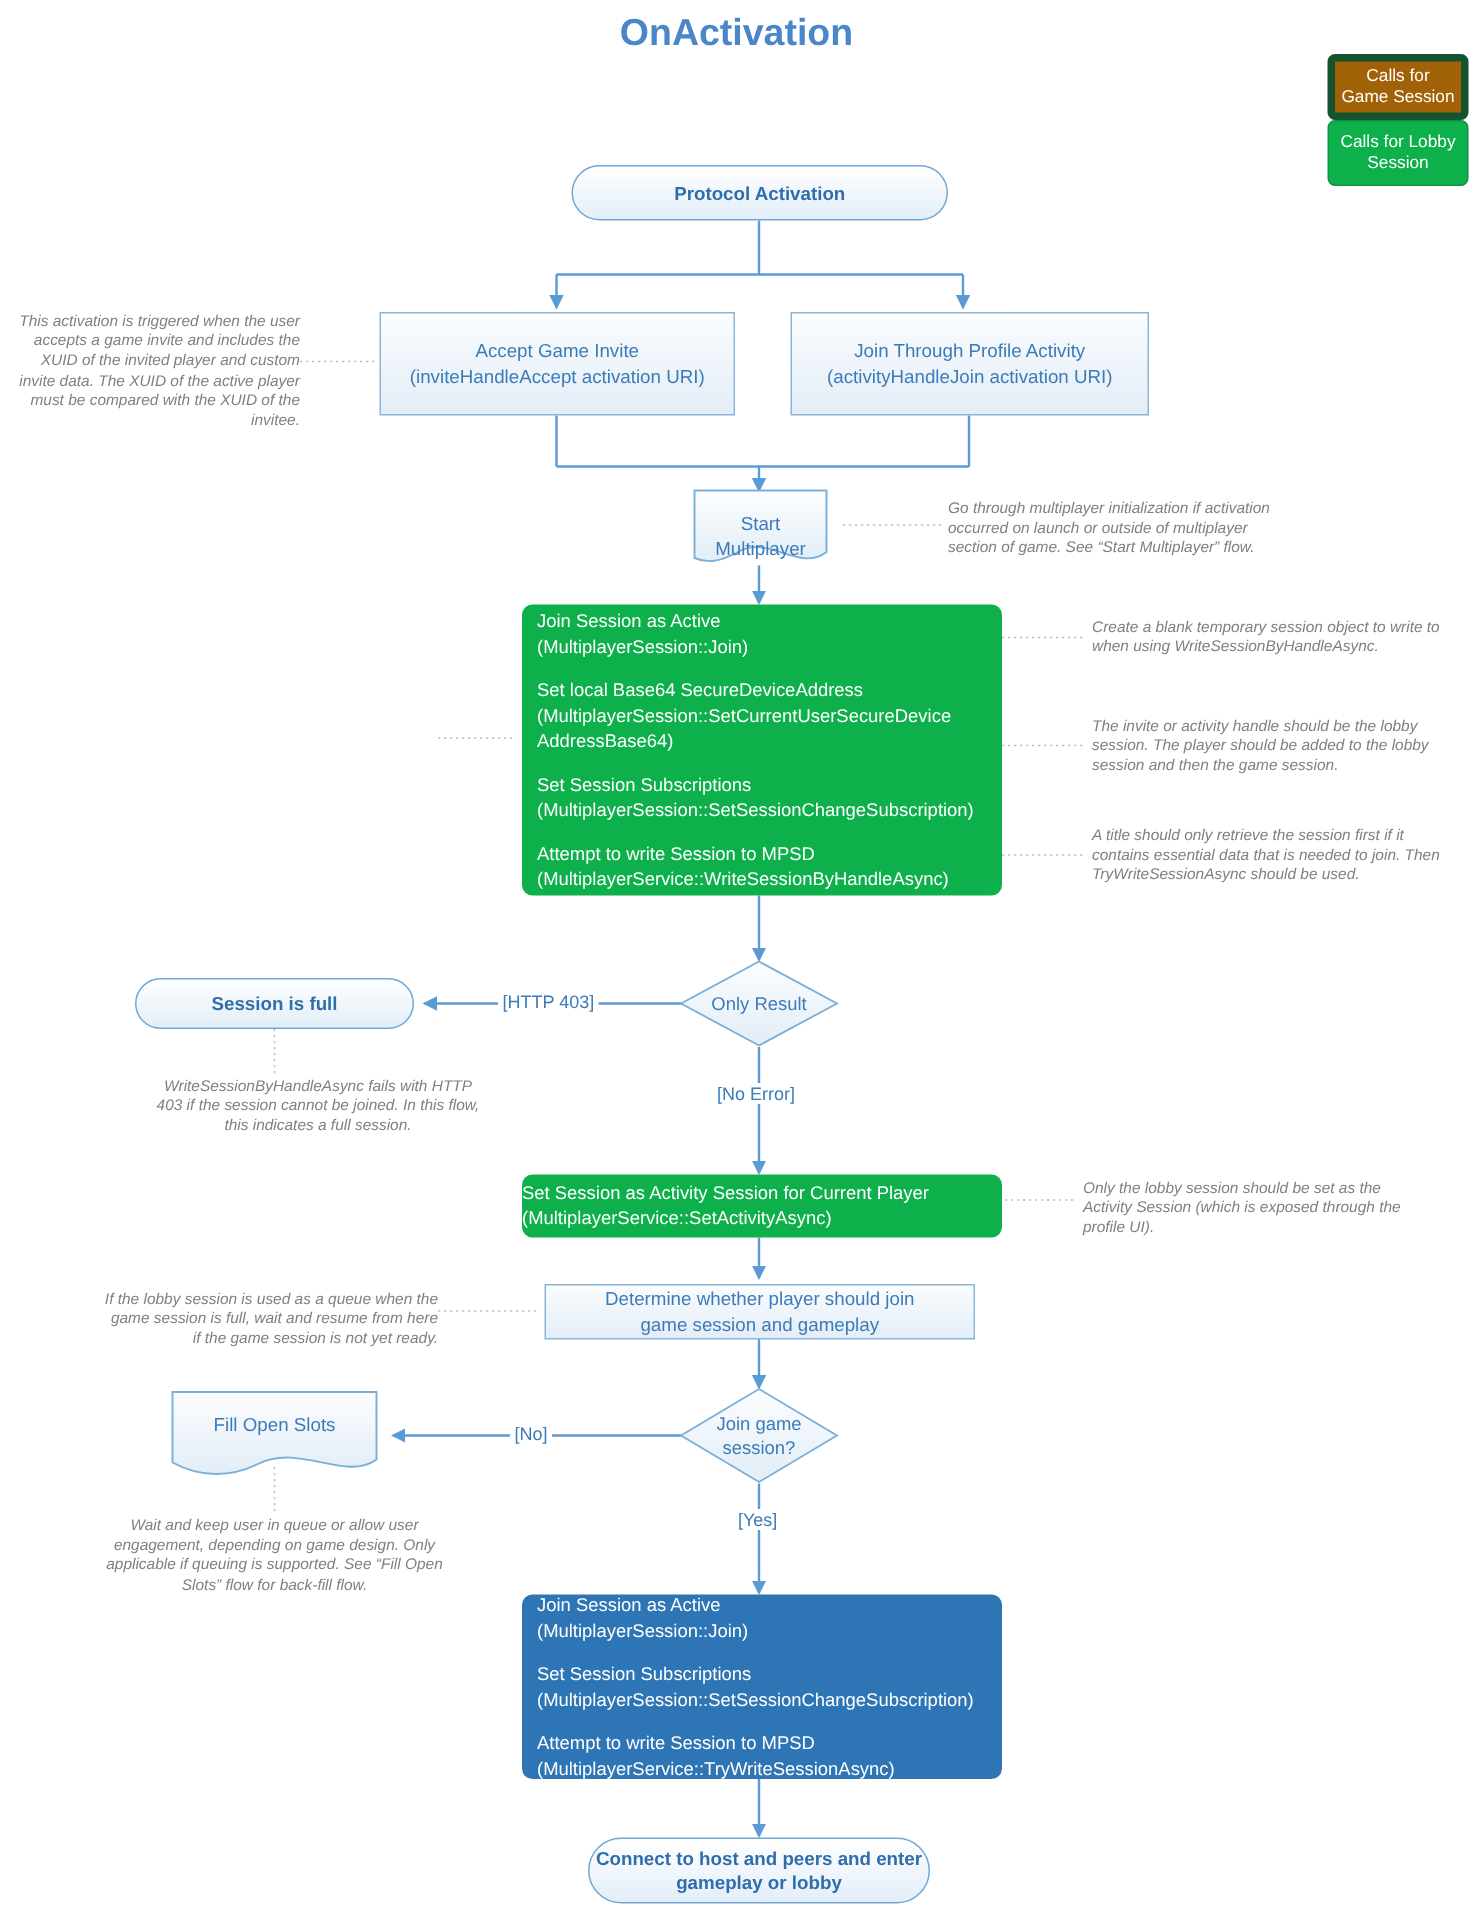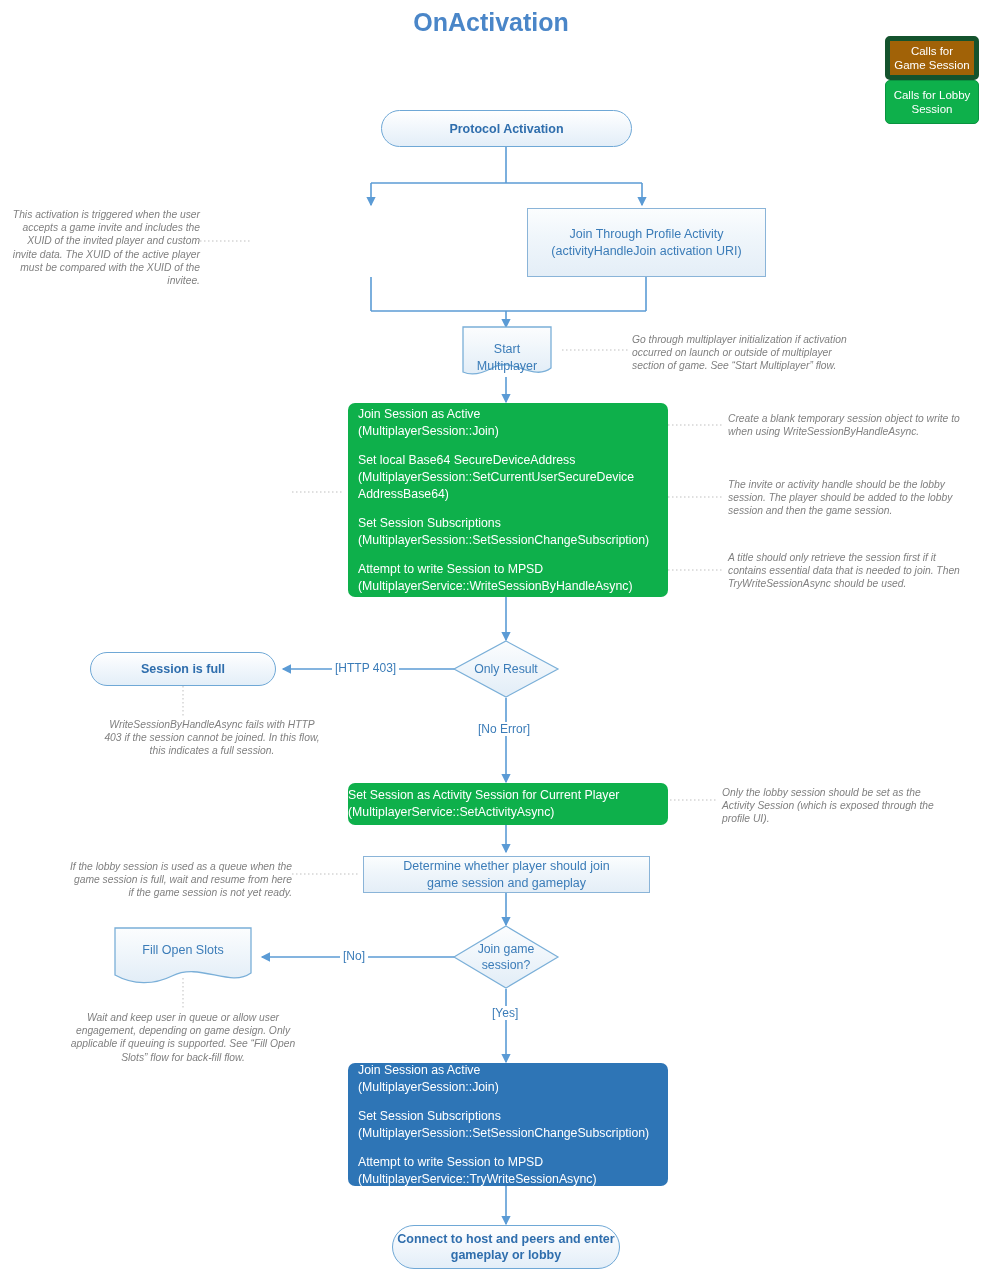--- a/index.html
+++ b/index.html
@@ -143,20 +143,24 @@
     <path d="M506,926 L558,957 L506,988 L454,957 Z" fill="url(#shapefill)" stroke="#7aafd8" stroke-width="1.2"></path>
 
     <path d="M651,566 l3.2,8.0 l8.0,3.2 l-8.0,3.2 l-3.2,8.0 l-3.2,-8.0 l-8.0,-3.2 l8.0,-3.2 z" fill="#ed7d31"></path>
     <path d="M649,1157 l3.6,9.0 l9.0,3.6 l-9.0,3.6 l-3.6,9.0 l-3.6,-9.0 l-9.0,-3.6 l9.0,-3.6 z" fill="#ed7d31"></path>
   </svg>
 
   <div class="node terminator" style="left:381px;top:110px;width:251px;height:37px;">
     <span>Protocol Activation</span>
   </div>
 
+  <div class="node procbox" style="left:253px;top:208px;width:237px;height:69px;flex-direction:column;">
+    <span>Accept Game Invite</span>
+    <span>(inviteHandleAccept activation URI)</span>
+  </div>
 
   <div class="node procbox" style="left:527px;top:208px;width:239px;height:69px;flex-direction:column;">
     <span>Join Through Profile Activity</span>
     <span>(activityHandleJoin activation URI)</span>
   </div>
 
   <div class="docshape" style="left:463px;top:327px;width:88px;height:55px;">
     <div class="doclabel">Start Multiplayer</div>
   </div>
 

